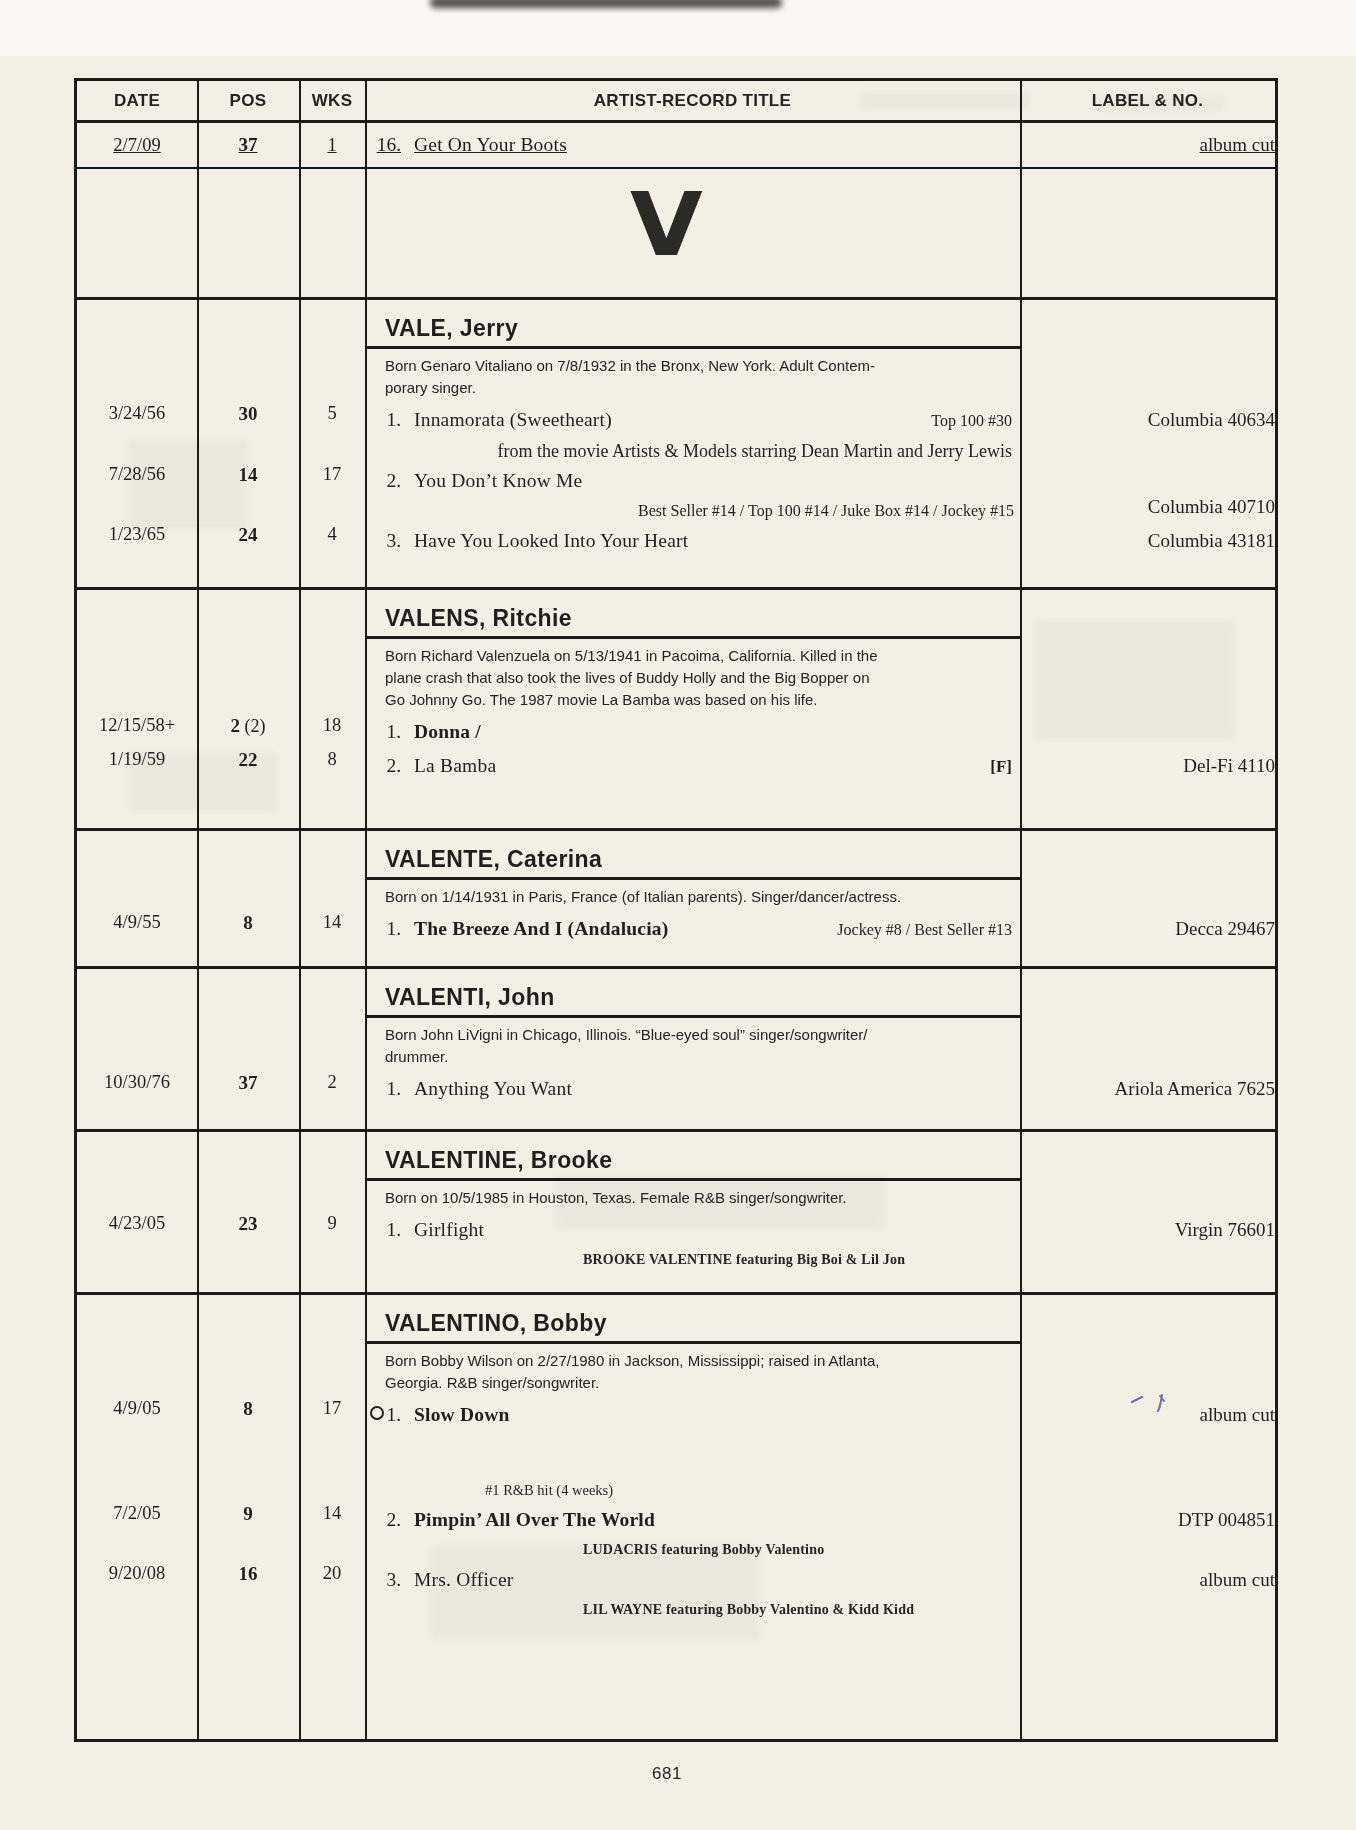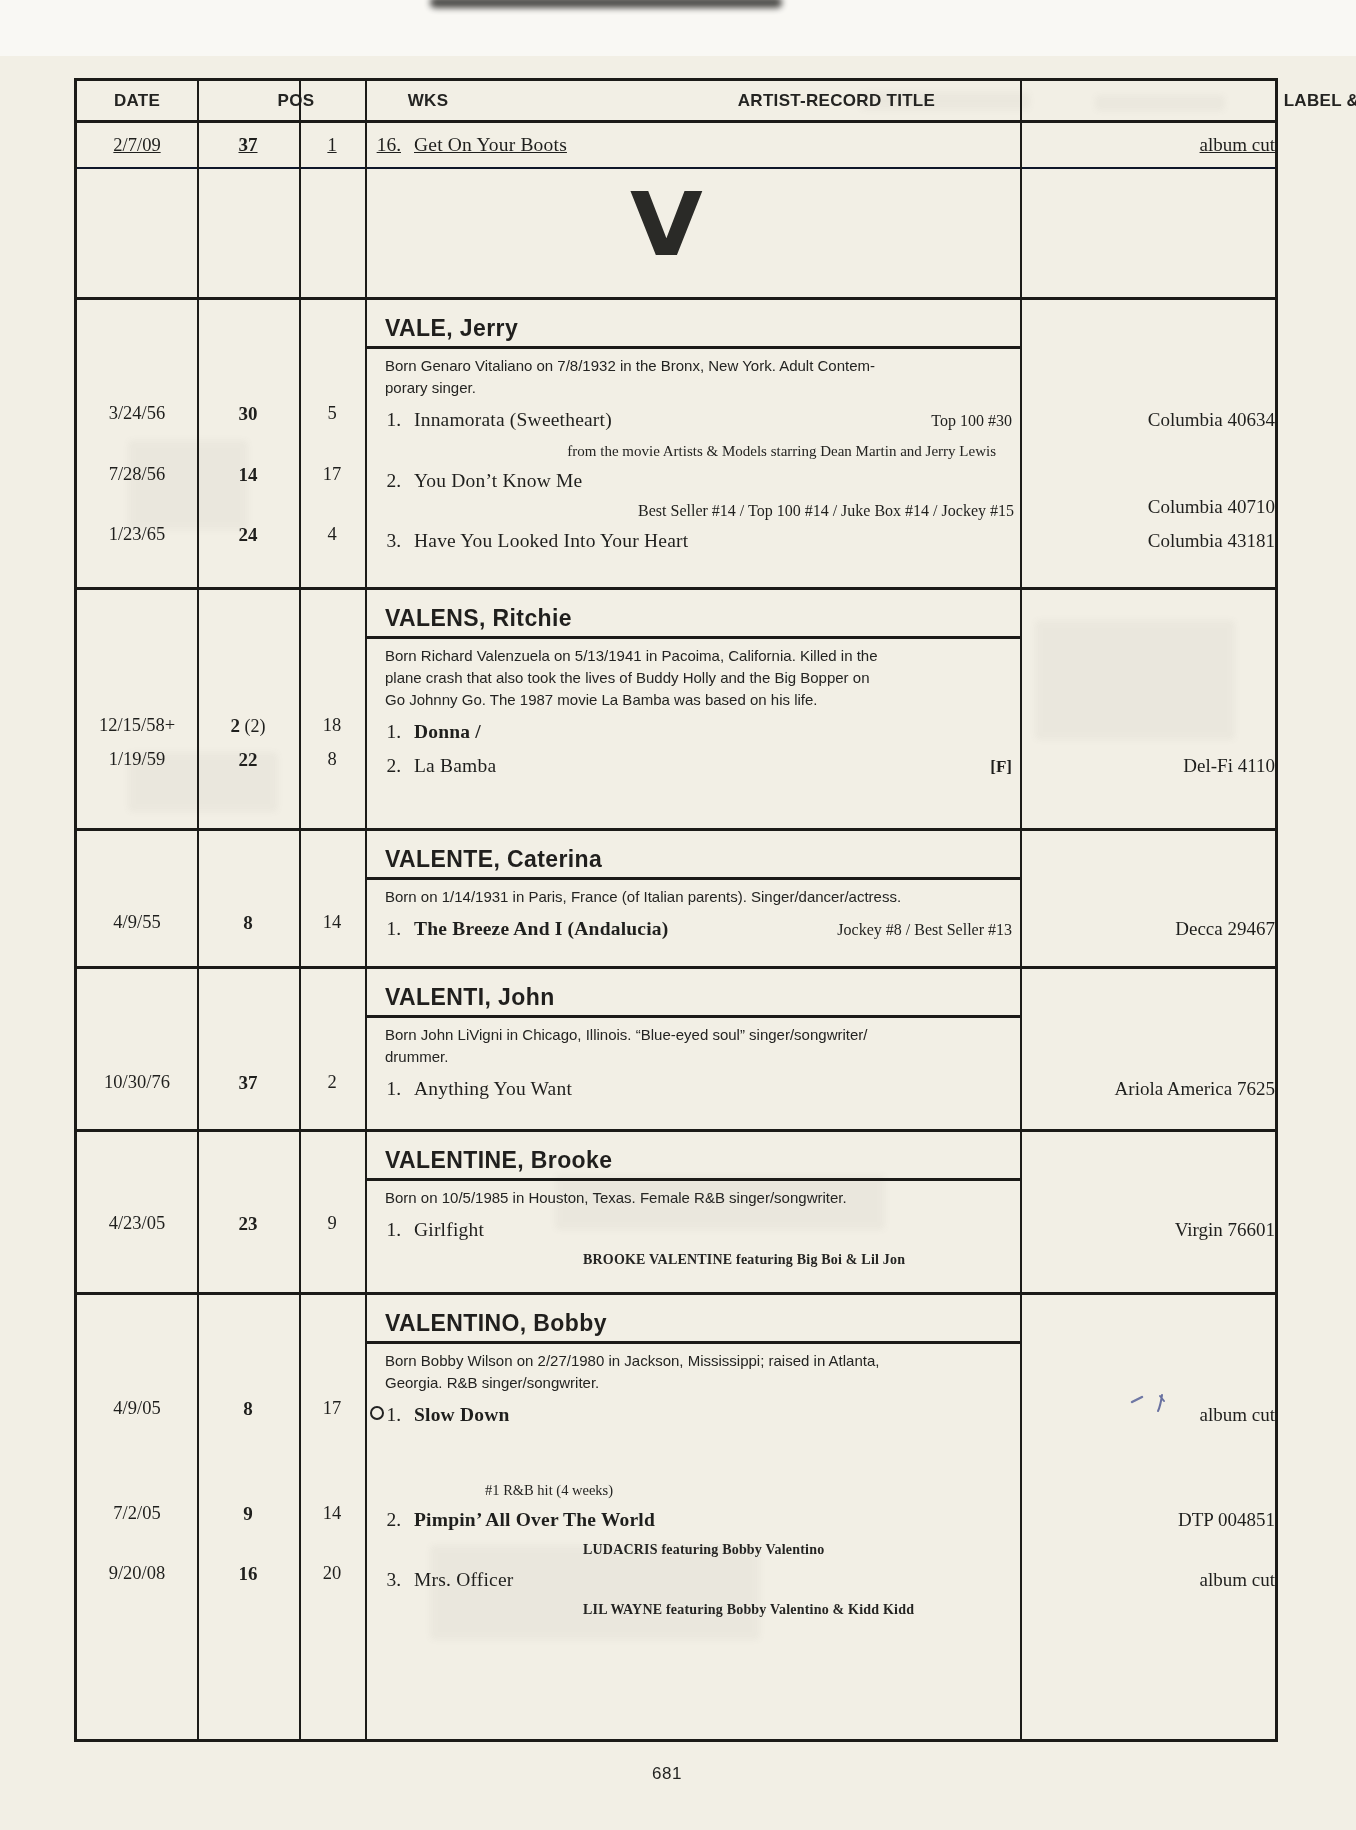--- a/index.html
+++ b/index.html
@@ -20,21 +20,21 @@
   .table{position:absolute;left:74px;top:78px;width:1204px;height:1664px;
          border:3px solid #1c1b18;box-sizing:border-box;}
   .vline{position:absolute;top:0;bottom:0;width:2px;background:#1c1b18;z-index:3;}
   .vl1{left:120px}.vl2{left:222px}.vl3{left:288px}.vl4{left:943px}
 
   .grid{display:grid;grid-template-columns:120px 102px 66px 655px 255px;}
   .cell{box-sizing:border-box;}
 
   .header-row{height:42px;border-bottom:3px solid #1c1b18;box-sizing:border-box;
               align-items:center;text-align:center;font-weight:bold;font-size:17px;
-              letter-spacing:.3px;color:#242422;gap:48px;}
+              letter-spacing:.3px;color:#242422;}
 
   .row1{height:46px;border-bottom:2px solid #0f172a;box-sizing:border-box;align-items:center;text-decoration:underline;}
   .c-date,.c-pos,.c-wks{font-family:"Liberation Serif","DejaVu Serif",serif;font-size:18.5px;
         text-align:center;}
   .c-pos{font-weight:bold;font-size:19px;}
   .pos-extra{font-weight:normal;font-size:18px;}
   .c-main{position:relative;font-family:"Liberation Serif","DejaVu Serif",serif;}
   .title-line{display:flex;align-items:baseline;line-height:34px;}
   .num{width:36px;text-align:right;margin-right:13px;font-size:19.5px;flex:none;}
   .title{font-size:19.5px;letter-spacing:.2px;}
@@ -56,21 +56,21 @@
   .sec-0{height:290px}.sec-1{height:241px}.sec-2{height:138px}
   .sec-3{height:163px}.sec-4{height:163px}.sec-5{height:433px;border-bottom:none}
 
   .artist-name{margin:16px 0 0 308px;font-size:23px;font-weight:bold;letter-spacing:.4px;
         color:#201f1d;line-height:24px;}
   .artist-rule{margin:6px 0 0 288px;width:655px;height:3px;background:#1c1b18;}
   .bio{margin:6px 0 4px 308px;width:600px;}
   .bio-line{font-size:15px;line-height:22px;color:#242422;white-space:nowrap;}
 
   .subline{line-height:26px;}
-  .sub-movie{font-size:15px;text-align:right;padding-right:24px;color:#242422;}
+  .sub-movie{font-size:18px;text-align:right;padding-right:8px;color:#242422;}
   .sub-chart{font-family:"Liberation Serif","DejaVu Serif",serif;font-size:16px;
         text-align:right;padding-right:6px;}
   .sub-note{font-size:14.5px;padding-left:120px;color:#242422;margin-top:45px;}
   .sub-credit{font-size:14px;font-weight:bold;padding-left:218px;letter-spacing:.2px;color:#242422;}
 
   .penmark{position:absolute;left:1130px;top:1390px;opacity:.75;}
   .pagenum{position:absolute;left:65px;top:1764px;width:1204px;text-align:center;
         font-size:17px;letter-spacing:.5px;color:#242422;}
 </style>
 </head>

